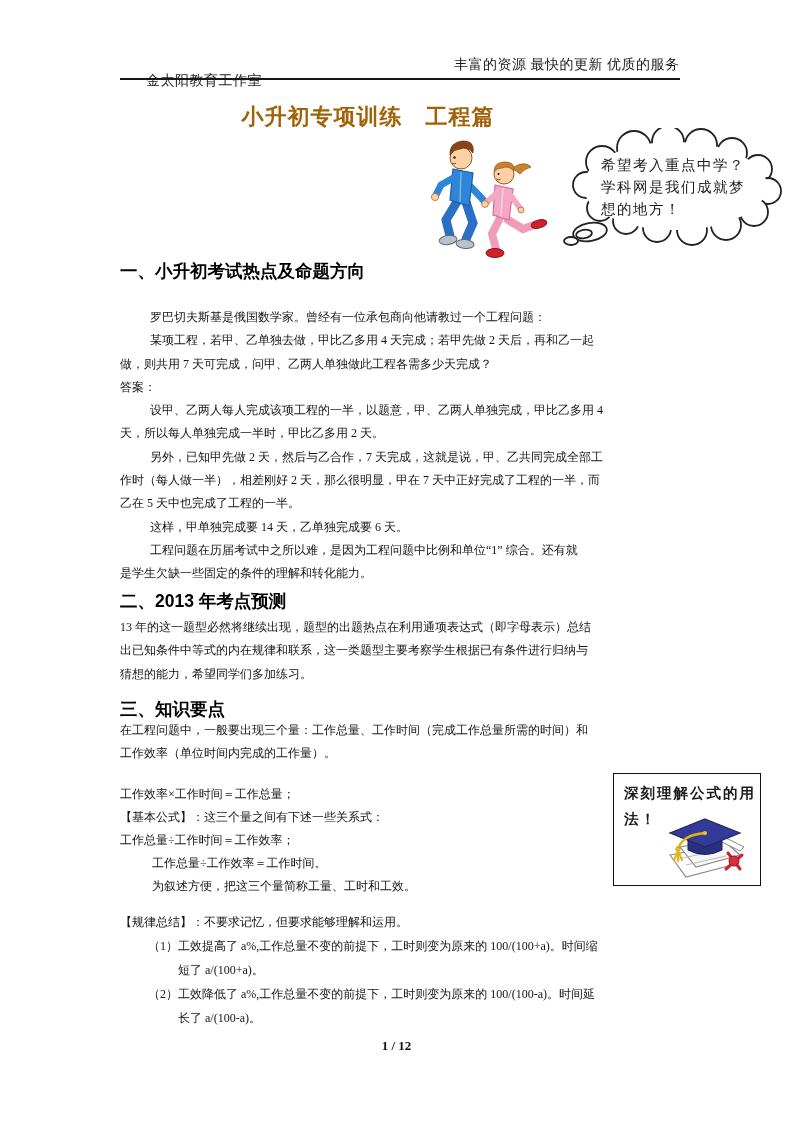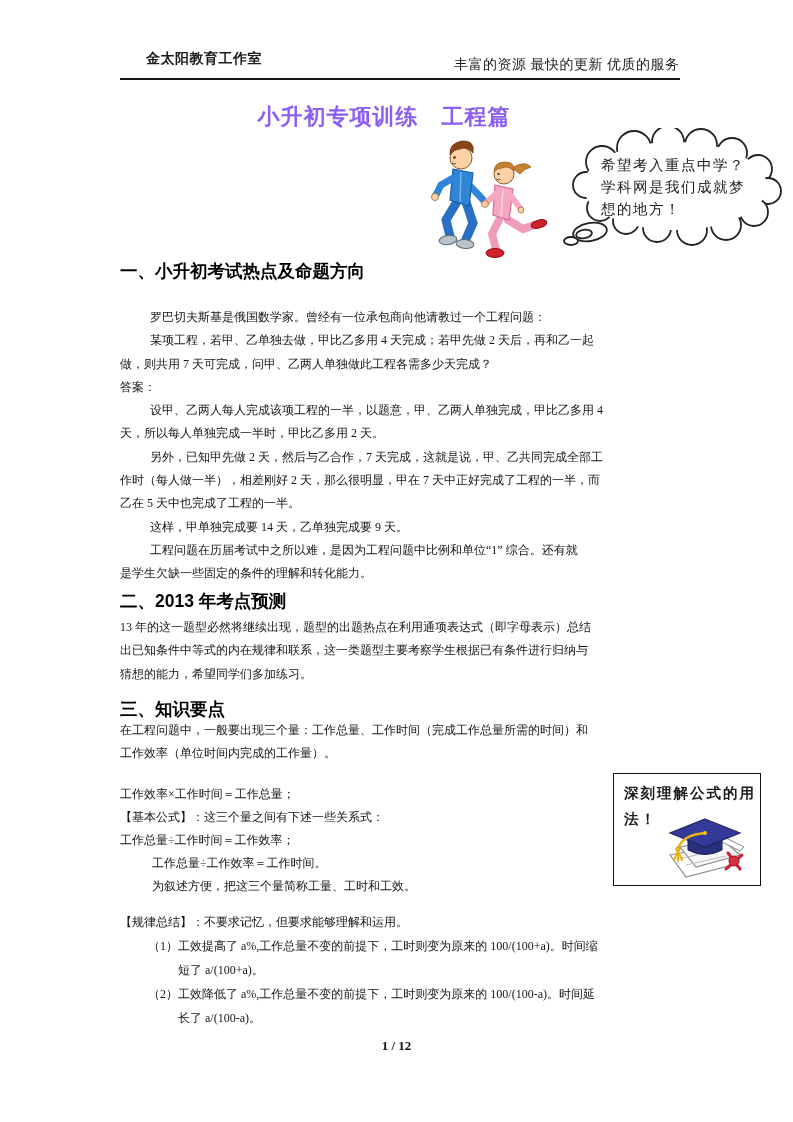--- a/index.html
+++ b/index.html
@@ -8,44 +8,43 @@
     background:#ffffff; overflow:hidden;
     font-family:"Liberation Serif","DejaVu Serif",serif;
     color:#141414;
   }
   .abs{position:absolute;}
   .hdr-text{font-size:14px; color:#1c1c1c; white-space:nowrap; letter-spacing:0.5px;}
   .hdr-line{border-top:2px solid #161616; height:0; width:560px;}
   .doc-title{
     width:736px; text-align:center;
     font-family:"Liberation Sans","DejaVu Sans",sans-serif;
-    font-weight:bold; font-size:22px; color:#8b5cf6; letter-spacing:1px;
+    font-weight:bold; font-size:22px; color:#a16207; letter-spacing:1px;
     white-space:nowrap;
-    padding-left:16px;
   }
   .h-sec{
     font-family:"Liberation Sans","DejaVu Sans",sans-serif;
     font-weight:bold; font-size:17.5px; color:#000; white-space:nowrap;
   }
   .textblock{font-size:12px; line-height:23.3px; white-space:nowrap;}
   .textblock .tline{white-space:nowrap;}
   .rules{line-height:24px;}
   .formulas{line-height:23px;}
   .bubble-text{font-size:14.5px; line-height:21.8px; letter-spacing:1.5px; color:#1b1b1b; white-space:nowrap;}
   .sidebox{border:1.5px solid #111; width:146px; height:111px; background:#fff;}
   .sidebox-text{font-size:14.5px; line-height:26px; letter-spacing:2px; color:#1b1b1b; padding:6px 0 0 10px;font-weight:bold;}
   .footer{width:793px; text-align:center; font-size:13px; font-weight:bold; color:#111; font-family:"Liberation Serif","DejaVu Serif",serif;}
   svg{display:block;}
 </style>
 </head>
 <body>
 
 <div class="page">
 
-  <div class="abs hdr-text" style="left:146px; top:50px;font-weight:bold;">金太阳教育工作室</div>
+  <div class="abs hdr-text" style="left:146px; top:72px;">金太阳教育工作室</div>
   <div class="abs hdr-text" style="left:454px; top:56px;">丰富的资源 最快的更新 优质的服务</div>
   <div class="abs hdr-line" style="left:120px; top:78px;"></div>
 
   <div class="abs doc-title" style="left:0; top:102px;">小升初专项训练　工程篇</div>
 
   <div class="abs" style="left:428px; top:136px; width:136px; height:128px;">
     <svg width="136" height="128" viewBox="0 0 136 128">
 
       <path d="M40 48 Q50 58 57 66" stroke="#2f85d8" stroke-width="7" fill="none" stroke-linecap="round"></path>
 
@@ -125,21 +124,21 @@
   <div class="abs textblock" style="left:120px; top:306px;">
       <div class="tline" style="padding-left: 30px;">罗巴切夫斯基是俄国数学家。曾经有一位承包商向他请教过一个工程问题：</div>
       <div class="tline" style="padding-left: 30px;">某项工程，若甲、乙单独去做，甲比乙多用 4 天完成；若甲先做 2 天后，再和乙一起</div>
       <div class="tline">做，则共用 7 天可完成，问甲、乙两人单独做此工程各需多少天完成？</div>
       <div class="tline">答案：</div>
       <div class="tline" style="padding-left: 30px;">设甲、乙两人每人完成该项工程的一半，以题意，甲、乙两人单独完成，甲比乙多用 4</div>
       <div class="tline">天，所以每人单独完成一半时，甲比乙多用 2 天。</div>
       <div class="tline" style="padding-left: 30px;">另外，已知甲先做 2 天，然后与乙合作，7 天完成，这就是说，甲、乙共同完成全部工</div>
       <div class="tline">作时（每人做一半），相差刚好 2 天，那么很明显，甲在 7 天中正好完成了工程的一半，而</div>
       <div class="tline">乙在 5 天中也完成了工程的一半。</div>
-      <div class="tline" style="padding-left: 30px;">这样，甲单独完成要 14 天，乙单独完成要 9 天。</div>
+      <div class="tline" style="padding-left: 30px;">这样，甲单独完成要 14 天，乙单独完成要 6 天。</div>
       <div class="tline" style="padding-left: 30px;">工程问题在历届考试中之所以难，是因为工程问题中比例和单位“1” 综合。还有就</div>
       <div class="tline">是学生欠缺一些固定的条件的理解和转化能力。</div>
     </div>
 
   <div class="abs h-sec" style="left:120px; top:589px;">二、2013 年考点预测</div>
   <div class="abs textblock" style="left:120px; top:616px;">
       <div class="tline">13 年的这一题型必然将继续出现，题型的出题热点在利用通项表达式（即字母表示）总结</div>
       <div class="tline">出已知条件中等式的内在规律和联系，这一类题型主要考察学生根据已有条件进行归纳与</div>
       <div class="tline">猜想的能力，希望同学们多加练习。</div>
     </div>

